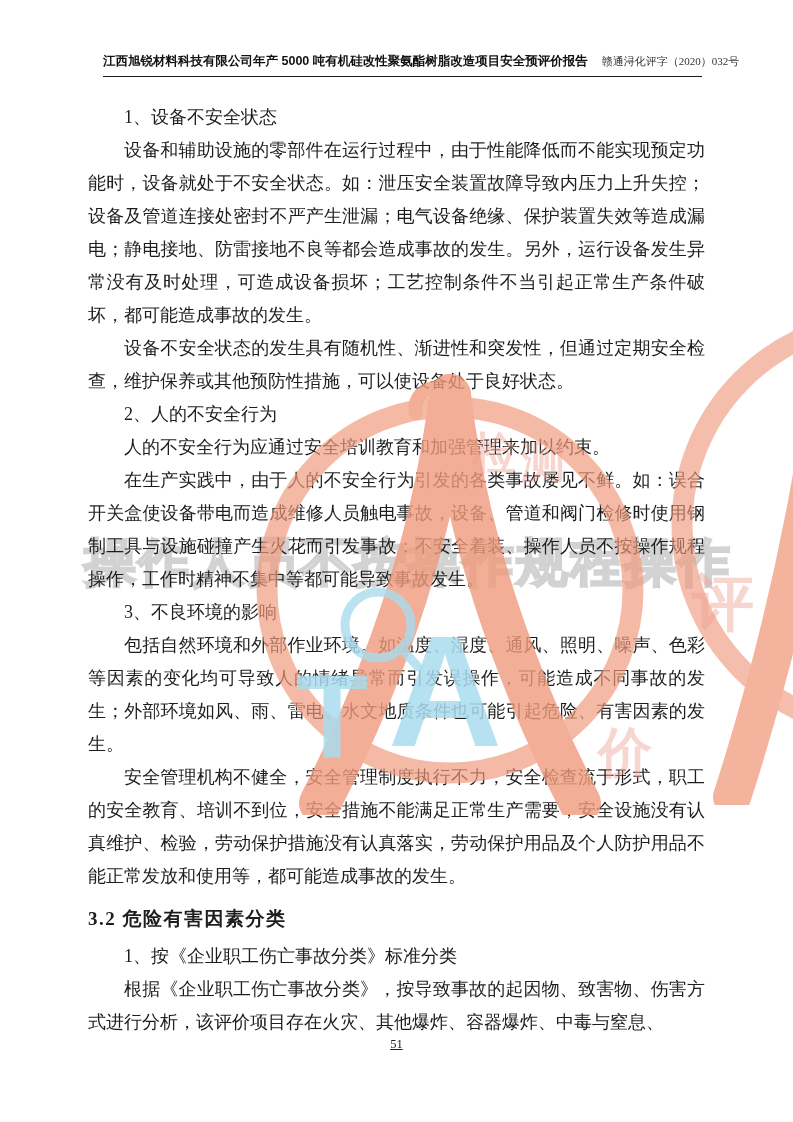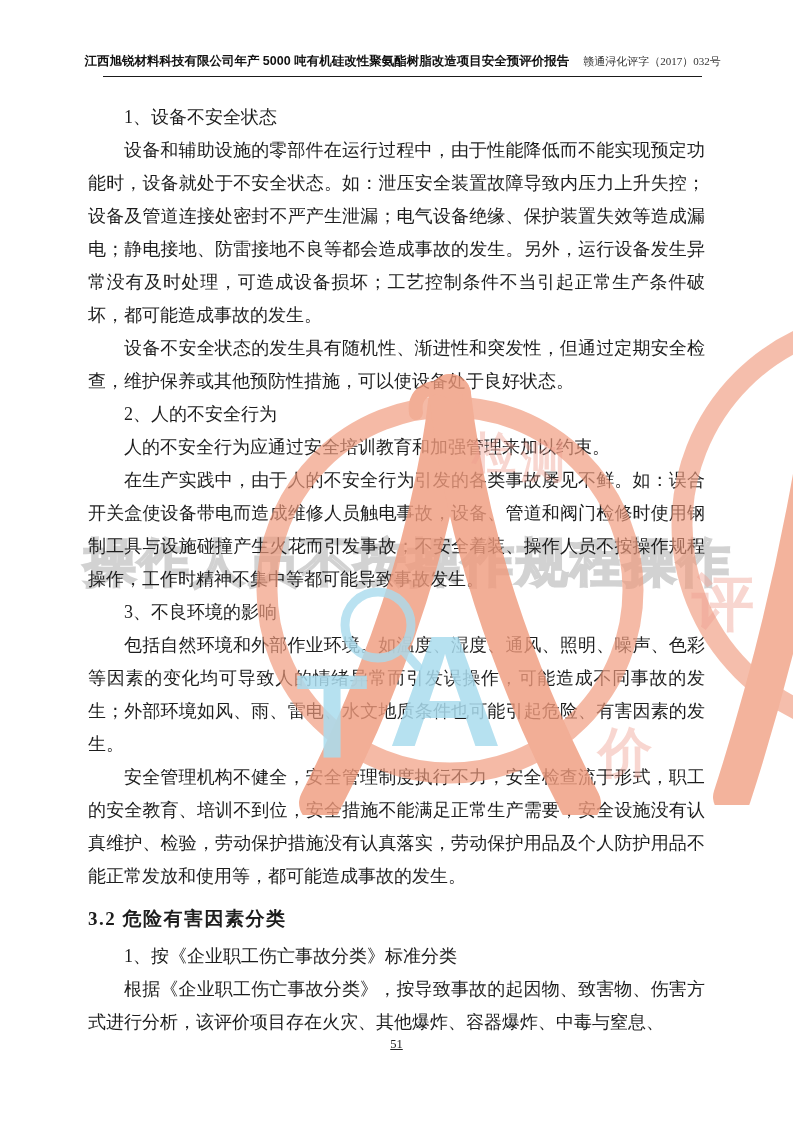--- a/index.html
+++ b/index.html
@@ -4,21 +4,21 @@
 <style>
   html,body { margin:0; padding:0; background:#ffffff; }
   .page {
     position:relative; width:793px; height:1122px; background:#ffffff;
     overflow:hidden; font-family:"Liberation Serif","DejaVu Serif",serif;
   }
 
   
   .header {
     position:absolute; left:103px; top:53px; width:599px;
-    display:flex; justify-content:center; align-items:baseline;
+    display:flex; justify-content:flex-start; align-items:baseline;
     border-bottom:1.6px solid #1a1a1a; padding-bottom:6px;
   }
   .header-title {
     font-family:"Liberation Sans","DejaVu Sans",sans-serif;
     font-weight:bold; font-size:12.5px; color:#111; white-space:nowrap;
   }
   .header-number {
     font-size:11px; color:#333; white-space:nowrap; margin-left:14px;
   }
 
@@ -73,21 +73,21 @@
     text-align:center; font-size:12.5px; color:#222;text-decoration:underline;
   }
 </style>
 </head>
 <body>
 
 <div class="page">
 
   <div class="header">
     <span class="header-title">江西旭锐材料科技有限公司年产 5000 吨有机硅改性聚氨酯树脂改造项目安全预评价报告</span>
-    <span class="header-number">赣通浔化评字（2017）032号</span>
+    <span class="header-number">赣通浔化评字（2020）032号</span>
   </div>
 
   <div class="wm-graytext">操作人员不按操作规程操作</div>
 
   <div class="document-body">
       <div class="block paragraph">1、设备不安全状态</div>
       <div class="block paragraph">设备和辅助设施的零部件在运行过程中，由于性能降低而不能实现预定功能时，设备就处于不安全状态。如：泄压安全装置故障导致内压力上升失控；设备及管道连接处密封不严产生泄漏；电气设备绝缘、保护装置失效等造成漏电；静电接地、防雷接地不良等都会造成事故的发生。另外，运行设备发生异常没有及时处理，可造成设备损坏；工艺控制条件不当引起正常生产条件破坏，都可能造成事故的发生。</div>
       <div class="block paragraph">设备不安全状态的发生具有随机性、渐进性和突发性，但通过定期安全检查，维护保养或其他预防性措施，可以使设备处于良好状态。</div>
       <div class="block paragraph">2、人的不安全行为</div>
       <div class="block paragraph">人的不安全行为应通过安全培训教育和加强管理来加以约束。</div>

